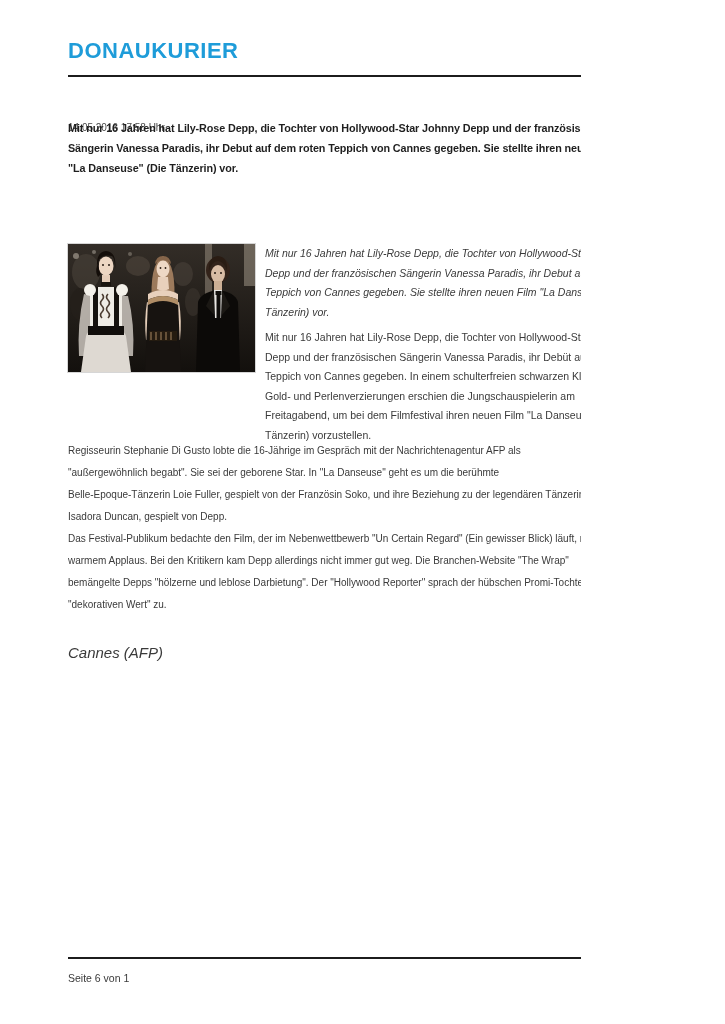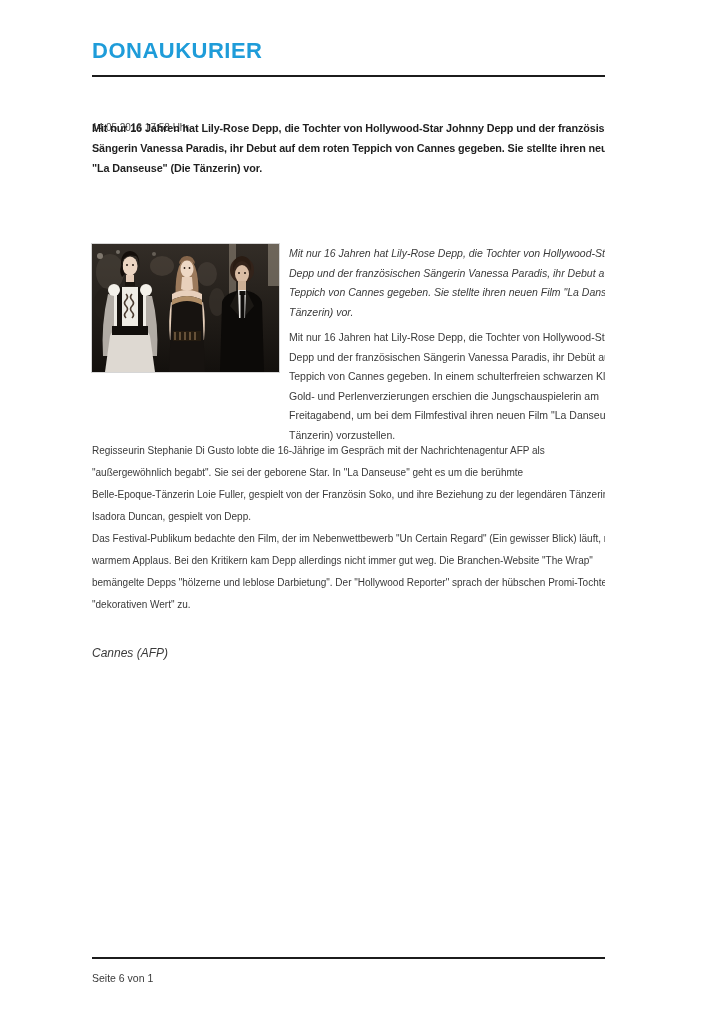--- a/index.html
+++ b/index.html
@@ -1,18 +1,18 @@
 <!DOCTYPE html>
 <html style="--logo-blue: #1E9CD9; --headline-blue: #1565BF;"><head>
 <meta charset="utf-8">
 <style>
   html,body{margin:0;padding:0;background:#ffffff;}
   .page{
     position:relative;width:581px;height:1024px;background:#ffffff;overflow:hidden;
-    font-family:"Liberation Sans",sans-serif;color:#3a3a3a;margin-left:24px;
+    font-family:"Liberation Sans",sans-serif;color:#3a3a3a;
   }
   .logo{
     position:absolute;left:68px;top:40px;font-size:22px;font-weight:bold;
     letter-spacing:.5px;color:var(--logo-blue,#1E9CD9);line-height:22px;
   }
   .rule-top{position:absolute;left:68px;top:75px;width:589px;height:2px;background:#1c1c1c;}
   .headline{
     position:absolute;left:68px;top:100px;width:605px;margin:0;
     font-size:15px;font-weight:bold;color:var(--headline-blue,#1565BF);line-height:18px;
   }
@@ -28,21 +28,21 @@
   .caption{
     margin:0;font-size:10.5px;font-style:italic;color:#3a3a3a;
     line-height:19.5px;white-space:pre-line;
   }
   .fig-para{
     margin:6px 0 0 0;font-size:10.5px;color:#3a3a3a;
     line-height:19.5px;white-space:pre-line;
   }
   .article-body{position:absolute;left:68px;top:440px;width:622px;}
   .article-body p{margin:0;font-size:10px;color:#3a3a3a;line-height:22px;white-space:pre-line;}
-  .agency{position:absolute;left:68px;top:645px;margin:0;font-size:12px;font-style:italic;color:#3a3a3a;line-height:16px;}
+  .agency{position:absolute;left:68px;top:645px;margin:0;font-size:15px;font-style:italic;color:#3a3a3a;line-height:16px;}
   .rule-bottom{position:absolute;left:68px;top:957px;width:589px;height:2px;background:#1c1c1c;}
   .footer-row{
     position:absolute;left:68px;top:970px;width:589px;display:flex;
     justify-content:space-between;font-size:10.5px;color:#3a3a3a;line-height:16px;
   }
 </style>
 </head>
 <body>
 
 <div class="page">

